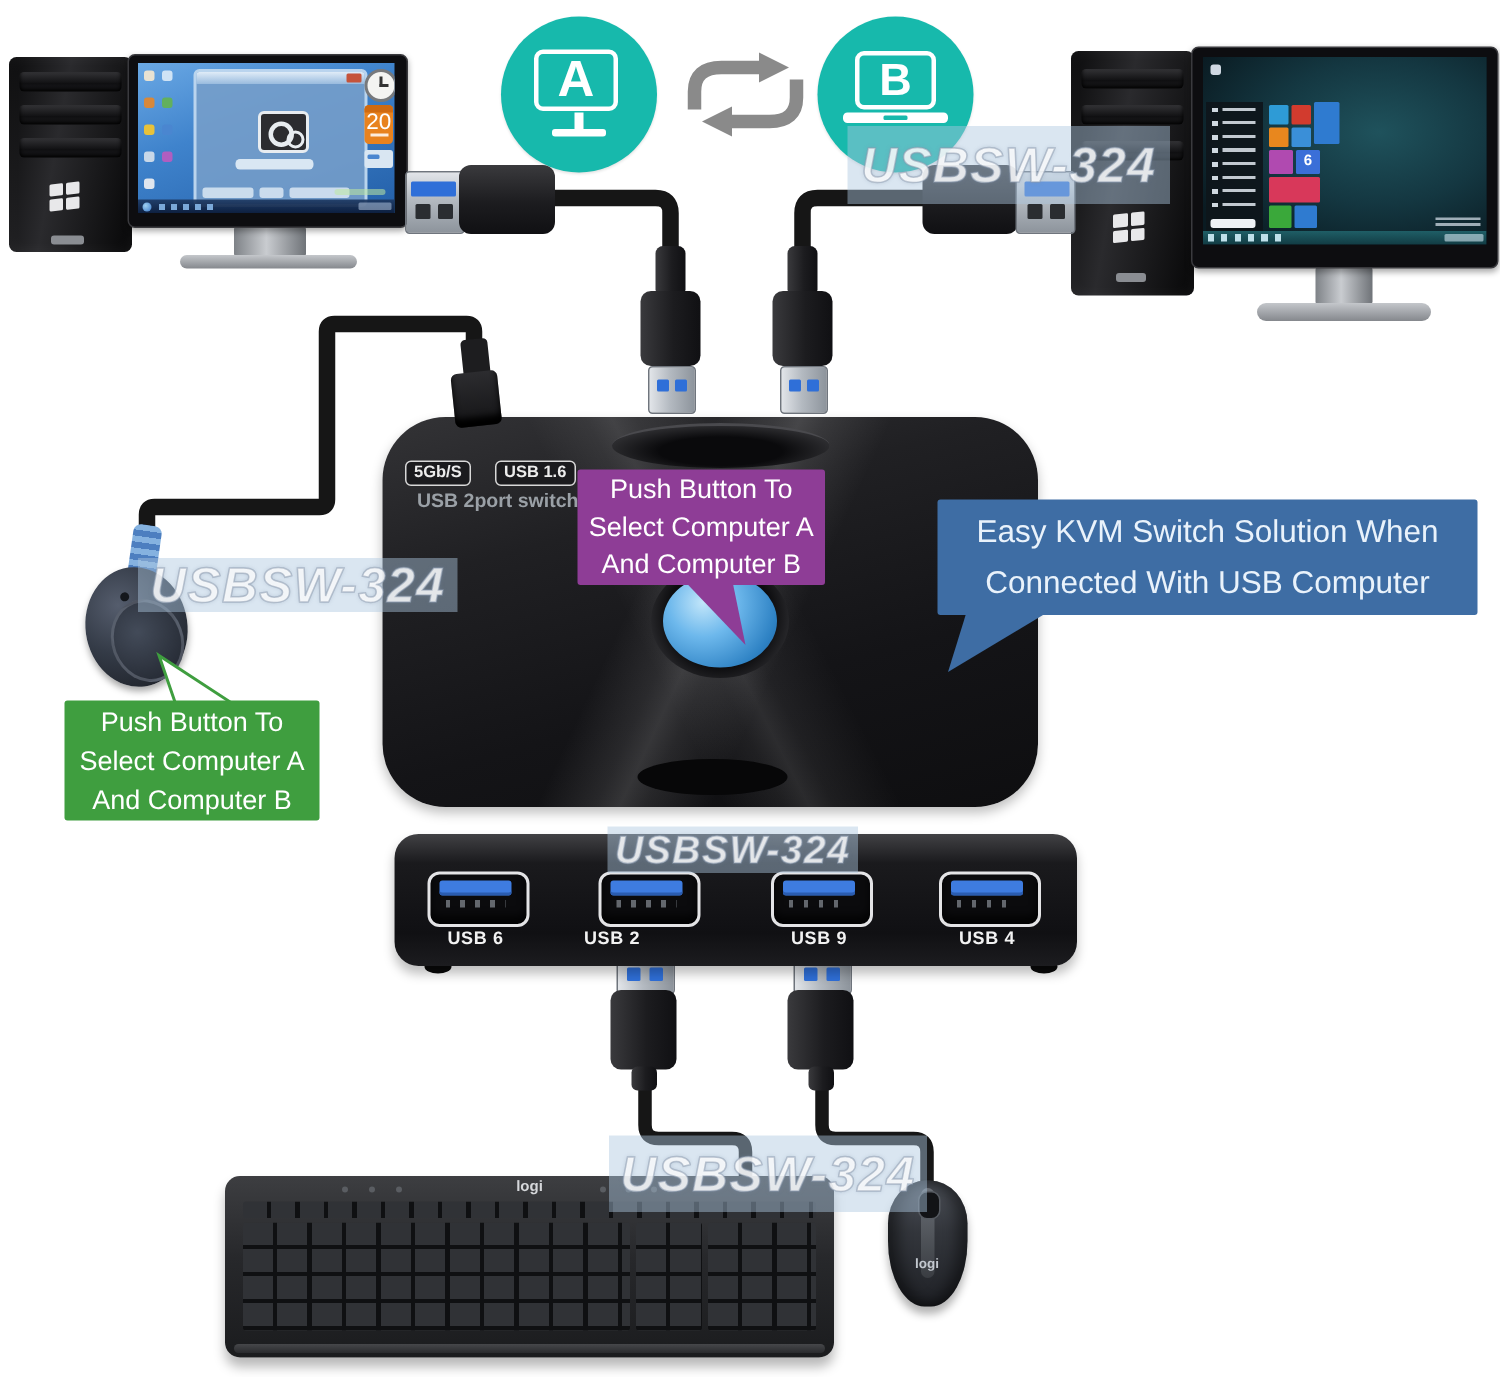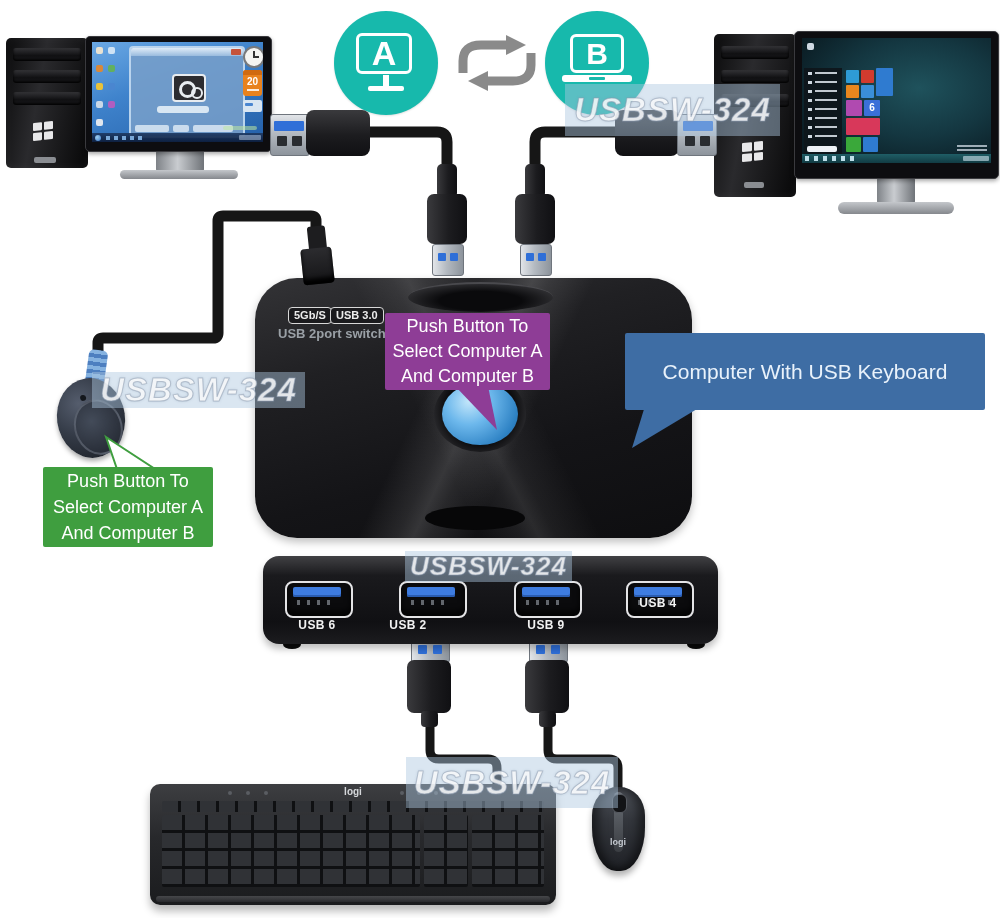--- a/index.html
+++ b/index.html
@@ -127,21 +127,21 @@
         <div class="abs" style="left:62px;bottom:4px;width:40px;height:7px;background:rgba(225,236,246,0.8);border-radius:2px;"></div>
       </div>
 
       <div class="abs" style="left:151px;top:4px;width:18px;height:18px;border-radius:50%;background:#f4f4f2;border:2px solid #77797c;">
         <div class="abs" style="left:8px;top:3px;width:2px;height:7px;background:#333;"></div>
         <div class="abs" style="left:8px;top:8px;width:6px;height:2px;background:#333;"></div>
       </div>
 
       <div class="abs" style="left:151px;top:28px;width:19px;height:26px;background:#e8821e;border-radius:3px;text-align:center;color:#fff;">
         <div style="height:5px;background:#d06a10;border-radius:3px 3px 0 0;"></div>
-        <div style="font-size:10px;font-weight:bold;line-height:13px;">20</div>
+        <div style="font-size:15px;font-weight:normal;line-height:13px;">20</div>
         <div style="margin:1px auto 0;width:12px;height:2px;background:rgba(255,255,255,0.85);"></div>
       </div>
 
       <div class="abs" style="left:151px;top:58px;width:19px;height:12px;background:#d9e6f2;border-radius:2px;">
         <div class="abs" style="left:2px;top:3px;width:8px;height:3px;background:#4a86d0;border-radius:1px;"></div>
       </div>
       <div class="abs" style="right:6px;bottom:12px;width:34px;height:4px;background:rgba(190,232,160,0.55);border-radius:2px;"></div>
 
       <div class="abs" style="left:0;bottom:0;width:100%;height:9px;background:linear-gradient(180deg,rgba(30,58,100,0.92),rgba(12,28,58,0.95));">
         <div class="abs" style="left:3px;top:2px;width:6px;height:6px;border-radius:50%;background:radial-gradient(circle at 35% 35%,#9fd0f0,#3a78c8);"></div>
@@ -259,40 +259,41 @@
   </div>
 
   <div class="abs kvm" style="left:255px;top:278px;width:437px;height:260px;">
     <div class="abs" style="left:153px;top:4px;width:145px;height:28px;border-radius:50%;background:radial-gradient(ellipse at 50% 60%,#0a0a0c 40%,#2e2e31 75%);border-top:2px solid #4a4a4e;"></div>
     <div class="abs" style="left:170px;top:228px;width:100px;height:24px;border-radius:50%;background:#070708;"></div>
   </div>
 
   <div class="abs" style="left:308px;top:226px;width:18px;height:26px;background:#1d1d1f;border-radius:3px;z-index:6;transform:rotate(-6deg);"></div>
   <div class="abs" style="left:302px;top:248px;width:31px;height:36px;background:linear-gradient(180deg,#2c2c2f,#141416);border-radius:4px;z-index:6;transform:rotate(-6deg);box-shadow:inset 0 -6px 4px #000;"></div>
 
-  <div class="badge" style="left:288px;top:307px;">5Gb/S</div>
-  <div class="badge" style="left:330px;top:307px;">USB 3.0</div>
+  <div class="badge" style="left:270px;top:307px;">5Gb/S</div>
+  <div class="badge" style="left:330px;top:307px;">USB 1.6</div>
   <div class="abs" style="left:278px;top:326px;font-size:13px;font-weight:bold;color:#9aa0a6;z-index:6;white-space:nowrap;">USB 2port switching box</div>
 
   <div class="abs" style="left:434px;top:376px;width:92px;height:76px;border-radius:50%;background:radial-gradient(circle at 50% 45%,#0c0c0e 55%,#3a3a3e 90%);z-index:6;"></div>
   <div class="abs" style="left:442px;top:383px;width:76px;height:62px;border-radius:50%;background:radial-gradient(circle at 35% 30%,#c2e6fa 0%,#6db8ec 35%,#2e82c4 75%,#1c5f9a 100%);z-index:6;"></div>
 
   <svg width="1000" height="918" style="z-index:8;pointer-events:none;">
     <polygon points="455,386 488,386 497,430" fill="#8e3d96"></polygon>
     <polygon points="645,406 702,406 632,448" fill="#3e6da4"></polygon>
     <polygon points="106,437 155,469 118,472" fill="#ffffff" stroke="#3f9e3f" stroke-width="2"></polygon>
   </svg>
 
   <div class="abs callout" style="left:385px;top:313px;width:165px;height:77px;background:#8e3d96;font-size:18px;line-height:25px;">
     <div>Push Button To</div>
     <div>Select Computer A</div>
     <div>And Computer B</div>
   </div>
   <div class="abs callout" style="left:625px;top:333px;width:360px;height:77px;background:#3e6da4;font-size:21px;line-height:34px;color:#e9f2fb;">
-    <div>Computer With USB Keyboard</div>
+    <div>Easy KVM Switch Solution When</div>
+    <div>Connected With USB Computer</div>
   </div>
   <div class="abs callout" style="left:43px;top:467px;width:170px;height:80px;background:#3f9e3f;font-size:18px;line-height:26px;">
     <div>Push Button To</div>
     <div>Select Computer A</div>
     <div>And Computer B</div>
   </div>
 
   <div class="abs relief" style="left:87px;top:350px;width:19px;height:36px;transform:rotate(8deg);"></div>
   <div class="abs puck" style="left:57px;top:378px;width:68px;height:80px;transform:rotate(-8deg);">
     <div class="abs" style="left:26px;top:16px;width:6px;height:6px;border-radius:50%;background:#14171c;"></div>
@@ -314,21 +315,21 @@
       <div class="tongue"></div>
       <div class="pins"></div>
     </div>
   <div class="port" style="left:626px;top:581px;z-index:6;">
       <div class="tongue"></div>
       <div class="pins"></div>
     </div>
   <div class="port-label" style="left:285px;top:618px;">USB 6</div>
   <div class="port-label" style="left:376px;top:618px;">USB 2</div>
   <div class="port-label" style="left:514px;top:618px;">USB 9</div>
-  <div class="port-label" style="left:626px;top:596px;">USB 4</div>
+  <div class="port-label" style="left:626px;top:618px;">USB 4</div>
 
   <div class="abs plug-tip-v" style="left:411px;top:634px;width:37px;height:27px;">
     <div class="usb-blue" style="left:6px;top:10px;width:9px;height:9px;"></div>
     <div class="usb-blue" style="left:21px;top:10px;width:9px;height:9px;"></div>
   </div>
   <div class="abs plug-body-v" style="left:407px;top:660px;width:44px;height:53px;"></div>
   <div class="abs plug-body-v" style="left:421px;top:711px;width:17px;height:16px;border-radius:4px;"></div>
   <div class="abs plug-tip-v" style="left:529px;top:634px;width:37px;height:27px;">
     <div class="usb-blue" style="left:6px;top:10px;width:9px;height:9px;"></div>
     <div class="usb-blue" style="left:21px;top:10px;width:9px;height:9px;"></div>

